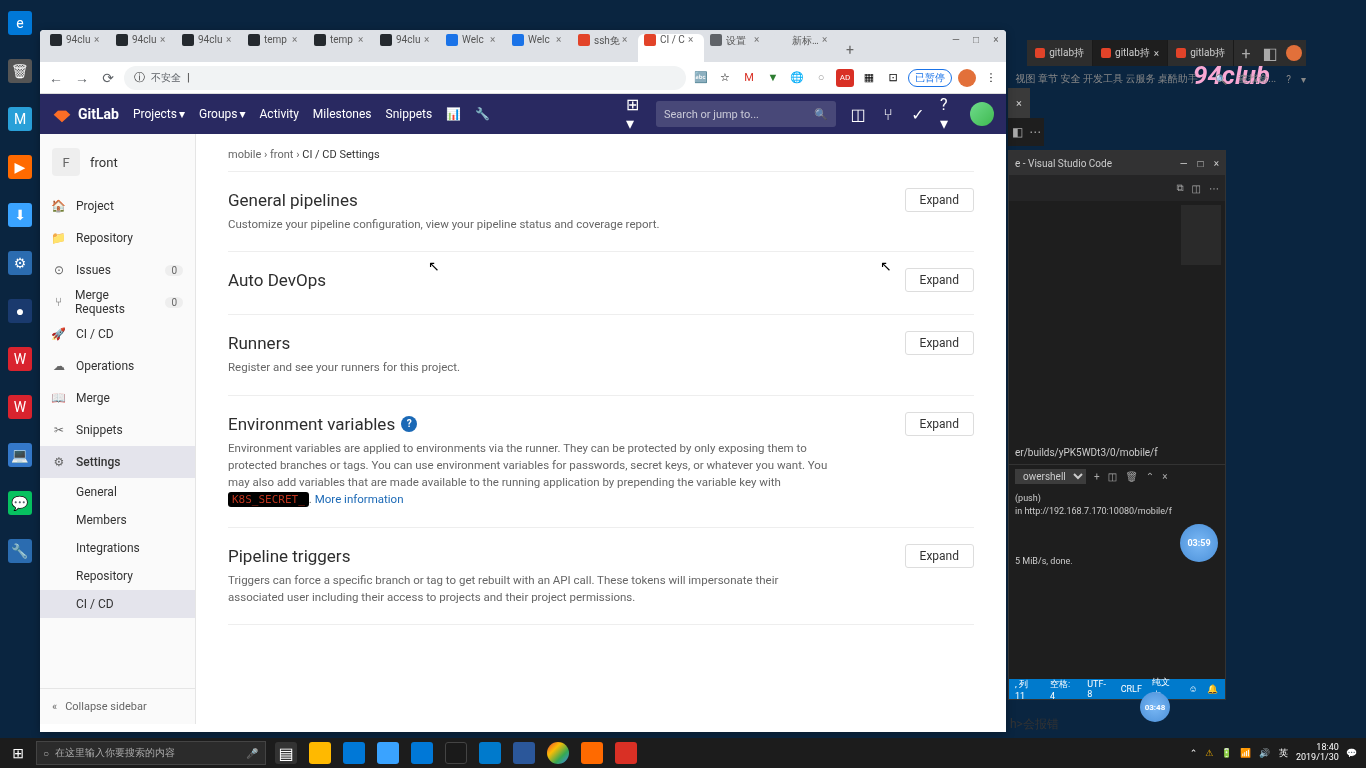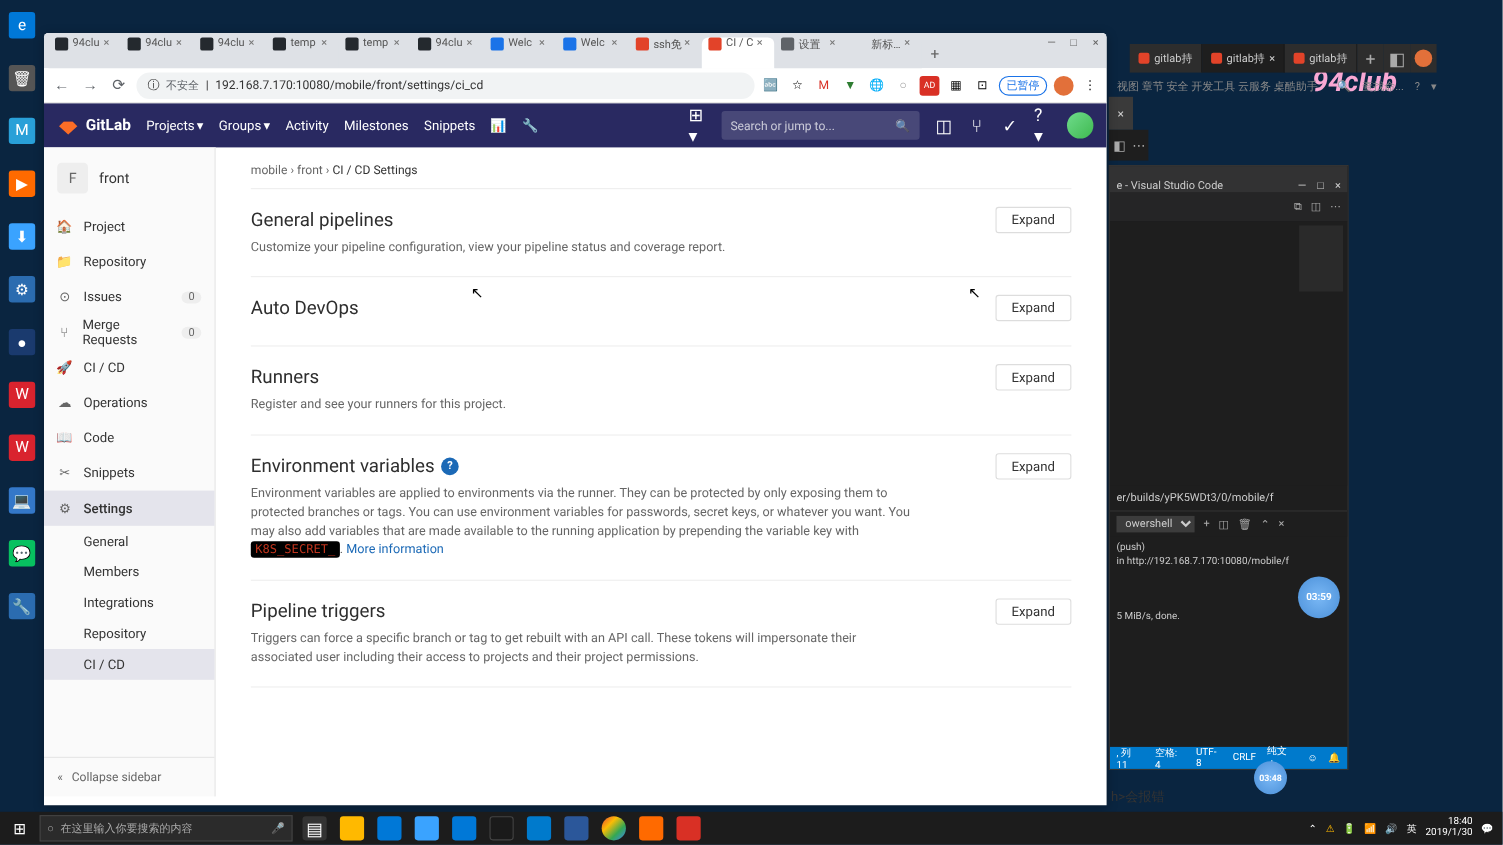--- a/index.html
+++ b/index.html
@@ -66,21 +66,21 @@
 .settings-section { padding: 18px 0; border-bottom: 1px solid #eee; position: relative; }
 .settings-section h2 { font-size: 17px; font-weight: 400; color: #2e2e2e; margin-bottom: 6px; display: flex; align-items: center; gap: 6px; }
 .settings-section p { font-size: 11.5px; color: #666; line-height: 1.5; max-width: 600px; }
 .settings-section p a { color: #1b69b6; text-decoration: none; }
 .settings-section code { background: #000000; color: #c0341d; padding: 1px 4px; border-radius: 3px; font-family: monospace; font-size: 11px; }
 .expand-btn { position: absolute; right: 0; top: 16px; border: 1px solid #ddd; background: #fff; border-radius: 3px; padding: 4px 14px; font-size: 12px; color: #333; cursor: pointer; }
 .help-icon { width: 16px; height: 16px; background: #1b69b6; color: #fff; border-radius: 8px; display: inline-flex; align-items: center; justify-content: center; font-size: 10px; font-weight: bold; }
 
 
 .vscode-window { position: absolute; right: 140px; top: 150px; width: 218px; height: 550px; background: #1e1e1e; border: 1px solid #333; font-size: 10px; color: #ccc; overflow: hidden; }
-.vscode-title { height: 24px; background: #323233; display: flex; align-items: flex-end; padding: 0 6px; font-size: 10px; color: #ccc; gap: 18px; }
+.vscode-title { height: 24px; background: #323233; display: flex; align-items: center; padding: 0 6px; font-size: 10px; color: #ccc; gap: 18px; }
 .vscode-title-controls { margin-left: auto; display: flex; gap: 10px; font-size: 10px; }
 .vscode-toolbar { height: 26px; background: #252526; display: flex; align-items: center; justify-content: flex-end; padding: 0 6px; gap: 8px; color: #aaa; }
 .vscode-body { padding: 6px; font-family: monospace; font-size: 10px; color: #ccc; }
 .vscode-terminal-head { height: 24px; background: #1e1e1e; border-top: 1px solid #333; display: flex; align-items: center; padding: 0 6px; gap: 8px; font-size: 10px; color: #aaa; }
 .vscode-terminal-head select { background: #3c3c3c; color: #ccc; border: none; font-size: 10px; padding: 1px 4px; }
 .vscode-terminal { padding: 4px 6px; font-family: monospace; font-size: 9px; color: #ccc; line-height: 1.4; }
 .vscode-status { position: absolute; bottom: 0; left: 0; right: 0; height: 20px; background: #007acc; color: #fff; display: flex; align-items: center; padding: 0 6px; gap: 10px; font-size: 9px; }
 
 
 .watermark { position: absolute; right: 96px; top: 60px; color: #f9a8d4; font-size: 26px; font-weight: bold; font-style: italic; }
@@ -269,21 +269,20 @@
     </div>
 
   <div class="address-bar">
     <div class="nav-btn">←</div>
     <div class="nav-btn">→</div>
     <div class="nav-btn">⟳</div>
     <div class="url-field">
       <span>ⓘ</span>
       <span class="url-warn">不安全</span>
       <span>|</span>
-      <span class="url-text">192.168.7.170:10080/mobile/front/settings/ci_cd</span>
     </div>
     <div class="toolbar-icons">
       <div class="toolbar-icon">🔤</div>
       <div class="toolbar-icon">☆</div>
       <div class="toolbar-icon" style="color:#d93025">M</div>
       <div class="toolbar-icon" style="color:#2e7d32">▼</div>
       <div class="toolbar-icon" style="color:#1a73e8">🌐</div>
       <div class="toolbar-icon" style="color:#999">○</div>
       <div class="toolbar-icon" style="background:#d93025;color:#fff;font-size:8px">AD</div>
       <div class="toolbar-icon">▦</div>
@@ -356,21 +355,21 @@
           <div class="sidebar-item">
             <span class="si-icon">🚀</span>
             <span>CI / CD</span>
           </div>
           <div class="sidebar-item">
             <span class="si-icon">☁</span>
             <span>Operations</span>
           </div>
           <div class="sidebar-item">
             <span class="si-icon">📖</span>
-            <span>Code</span>
+            <span>Merge</span>
           </div>
           <div class="sidebar-item">
             <span class="si-icon">✂</span>
             <span>Snippets</span>
           </div>
           <div class="sidebar-item active">
             <span class="si-icon">⚙</span>
             <span>Settings</span>
           </div>
           <div class="sidebar-sub">General</div>

